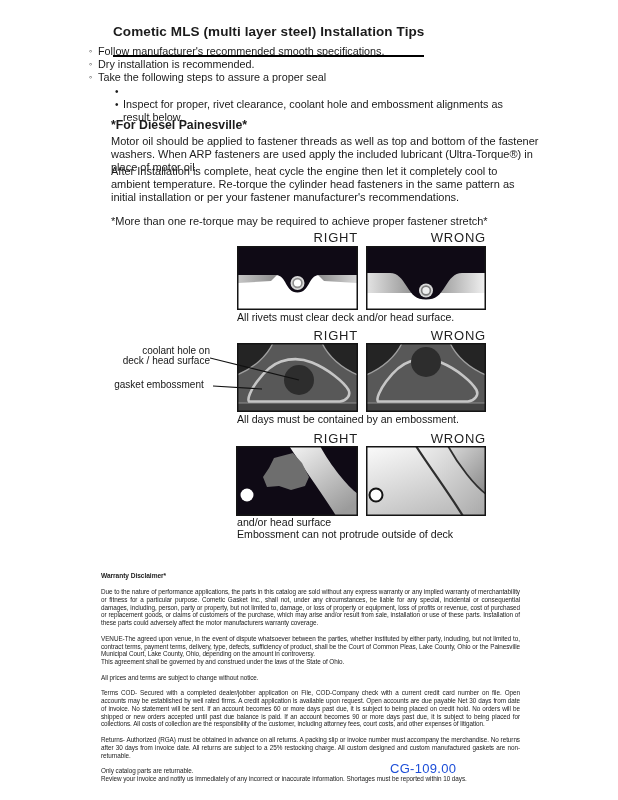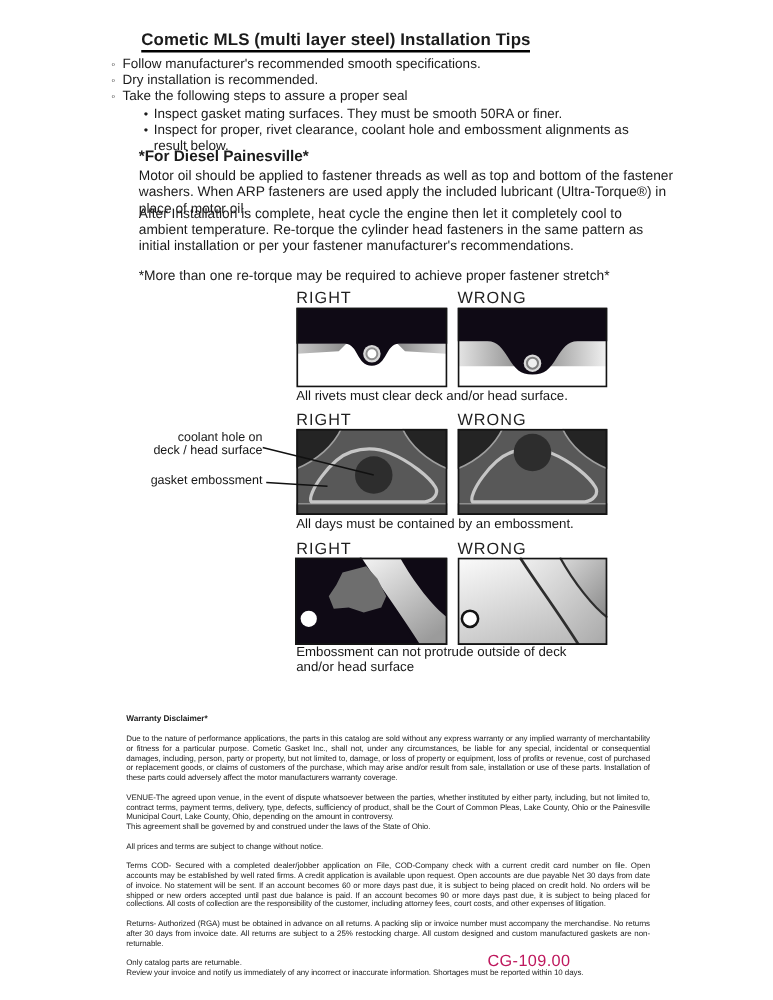--- a/index.html
+++ b/index.html
@@ -4,47 +4,47 @@
 <style>
   html,body { margin:0; padding:0; background:#ffffff; }
   .page {
     position:relative; width:618px; height:800px; background:#ffffff;
     color:#1b1b1b; font-family:"Liberation Sans", sans-serif; overflow:hidden;
   }
   .abs { position:absolute; }
 
   .doc-title {
     left:113px; top:24px; font-size:13.5px; font-weight:bold;
-    border-bottom:2px solid #000; padding-bottom:1px; letter-spacing:0.1px;
+    border-bottom:2px solid #000; padding-bottom:16px; letter-spacing:0.1px;
   }
 
   .tips { left:89px; top:45px; width:440px; font-size:10.8px; line-height:13.2px; }
   .tip-row { display:flex; }
   .tip-marker { width:9px; flex:0 0 9px; font-size:9px; line-height:13.2px; }
   .sub-tips { margin-left:26px; }
   .sub-marker { width:8px; flex:0 0 8px; font-size:10px; line-height:13.2px; }
 
   .diesel-heading { left:111px; top:118px; font-size:12.3px; font-weight:bold; }
   .body-para { left:111px; width:428px; font-size:11px; line-height:13.2px; }
   .p1 { top:135px; }
   .p2 { top:165px; }
   .retorque { top:215px; }
 
-  .rw-label { font-size:13px; letter-spacing:0.8px; color:#1f1f1f; text-align:left; width:121px; }
+  .rw-label { font-size:13px; letter-spacing:0.8px; color:#1f1f1f; text-align:right; width:121px; }
   .caption { font-size:10.6px; line-height:11.5px; color:#161616; }
 
   .ann-label { font-size:10px; line-height:10.4px; text-align:right; color:#161616; }
 
   .warranty { left:101px; top:572px; width:419px; font-size:6.35px; line-height:7.85px;
               color:#222; letter-spacing:-0.05px; }
   .warranty h4 { margin:0 0 8px 0; font-size:6.6px; }
   .warranty p { margin:0 0 7.6px 0; text-align:justify; }
   .warranty p.tight { margin:0; }
 
-  .page-number { left:390px; top:761px; font-size:13px; letter-spacing:0.3px; color:#be185d; }
+  .page-number { left:390px; top:761px; font-size:13px; letter-spacing:0.3px; color:#1d4ed8; }
 
   svg { display:block; }
 </style>
 </head>
 <body>
 
 <div class="page">
 
   <div class="abs doc-title">Cometic MLS (multi layer steel) Installation Tips</div>
 
@@ -57,21 +57,20 @@
       <span class="tip-marker">◦</span>
       <span>Dry installation is recommended.</span>
     </div>
     <div class="tip-row">
       <span class="tip-marker">◦</span>
       <span>Take the following steps to assure a proper seal</span>
     </div>
     <div class="sub-tips">
       <div class="tip-row">
         <span class="sub-marker">•</span>
-        <span>Inspect gasket mating surfaces.  They must be smooth 50RA or finer.</span>
       </div>
       <div class="tip-row">
         <span class="sub-marker">•</span>
         <span>Inspect for proper, rivet clearance, coolant hole and embossment alignments as result below.</span>
       </div>
     </div>
   </div>
 
   <div class="abs diesel-heading">*For Diesel Painesville*</div>
   <div class="abs body-para p1">Motor oil should be applied to fastener threads as well as top and bottom of the fastener washers. When ARP fasteners are used apply the included lubricant (Ultra-Torque®) in place of motor oil.</div>
@@ -124,21 +123,21 @@
 
   <div class="abs caption" style="left:237px; top:312px;">All rivets must clear deck and/or head surface.</div>
 
   <div class="abs rw-label" style="left:237px; top:328px;">RIGHT</div>
   <div class="abs rw-label" style="left:366px; top:328px; width:120px;">WRONG</div>
 
   <div class="abs ann-label" style="left:118px; top:346px; width:92px;">
     <div>coolant hole on</div>
     <div>deck / head surface</div>
   </div>
-  <div class="abs ann-label" style="left:108px; top:380px; width:102px;">gasket embossment</div>
+  <div class="abs ann-label" style="left:108px; top:380px; width:102px;text-align:center;">gasket embossment</div>
 
   <div class="abs" style="left:237px; top:343px;">
     <svg width="121" height="69" viewBox="0 0 121 69">
       <rect width="121" height="69" fill="#585858"></rect>
       <rect y="60" width="121" height="9" fill="#434343"></rect>
       <line x1="0" y1="60" x2="121" y2="60" stroke="#8d8d8d" stroke-width="1.2"></line>
       <path d="M0,0 H36 C30,13 17,25 0,32 Z" fill="#242424"></path>
       <path d="M36,0 C30,13 17,25 0,32" fill="none" stroke="#9f9f9f" stroke-width="1.4"></path>
       <path d="M121,0 H85 C91,13 104,25 121,32 Z" fill="#242424"></path>
       <path d="M85,0 C91,13 104,25 121,32" fill="none" stroke="#9f9f9f" stroke-width="1.4"></path>
@@ -212,22 +211,22 @@
       <path d="M82,0 C93,20 109,40 120,48 V0 Z" fill="url(#p3wC)"></path>
       <path d="M50,0 H82 C93,20 109,40 120,48 V70 H97 C82,46 60,16 50,0 Z" fill="url(#p3wB)"></path>
       <path d="M50,0 C60,16 82,46 97,70" stroke="#2e2e2e" stroke-width="2.2" fill="none"></path>
       <path d="M82,0 C93,20 109,40 120,48" stroke="#2e2e2e" stroke-width="1.8" fill="none"></path>
       <circle cx="10" cy="49" r="6.5" fill="#ffffff" stroke="#141414" stroke-width="2"></circle>
       <rect x="0.75" y="0.75" width="118.5" height="68.5" fill="none" stroke="#141414" stroke-width="1.5"></rect>
     </svg>
   </div>
 
   <div class="abs caption" style="left:237px; top:517px; width:250px;">
+    <div>and/or head surface</div>
     <div>Embossment can not protrude outside of deck</div>
-    <div>and/or head surface</div>
   </div>
 
   <div class="abs warranty">
     <h4>Warranty Disclaimer*</h4>
     <p>Due to the nature of performance applications, the parts in this catalog are sold without any express warranty or any implied warranty of merchantability or fitness for a particular purpose.  Cometic Gasket Inc., shall not, under any circumstances, be liable for any special, incidental or consequential damages, including, person, party or property, but not limited to, damage, or loss of property or equipment, loss of profits or revenue, cost of purchased or replacement goods, or claims of customers of the purchase, which may arise and/or result from sale, installation or use of these parts.  Installation of these parts could adversely affect the motor manufacturers warranty coverage.</p>
     <p class="tight">VENUE-The agreed upon venue, in the event of dispute whatsoever between the parties, whether instituted by either party, including, but not limited to, contract terms, payment terms, delivery, type, defects, sufficiency of product, shall be the Court of Common Pleas, Lake County, Ohio or the Painesville Municipal Court, Lake County, Ohio, depending on the amount in controversy.</p>
     <p>This agreement shall be governed by and construed under the laws of the State of Ohio.</p>
     <p>All prices and terms are subject to change without notice.</p>
     <p>Terms COD- Secured with a completed dealer/jobber application on File, COD-Company check with a current credit card number on file.  Open accounts may be established by well rated firms.  A credit application is available upon request.  Open accounts are due payable Net 30 days from date of invoice.  No statement will be sent.  If an account becomes 60 or more days past due, it is subject to being placed on credit hold.  No orders will be shipped or new orders accepted until past due balance is paid.  If an account becomes 90 or more days past due, it is subject to being placed for collections.  All costs of collection are the responsibility of the customer, including attorney fees, court costs, and other expenses of litigation.</p>
     <p>Returns- Authorized (RGA) must be obtained in advance on all returns.  A packing slip or invoice number must accompany the merchandise.  No returns after 30 days from invoice date.  All returns are subject to a 25% restocking charge.  All custom designed and custom manufactured gaskets are non-returnable.</p>

